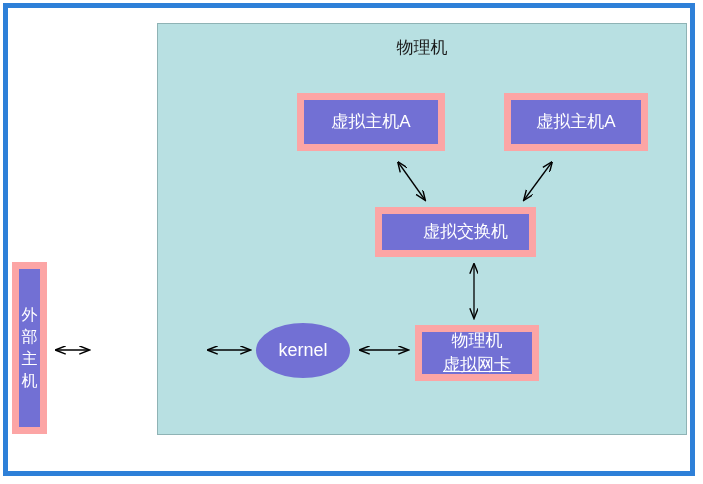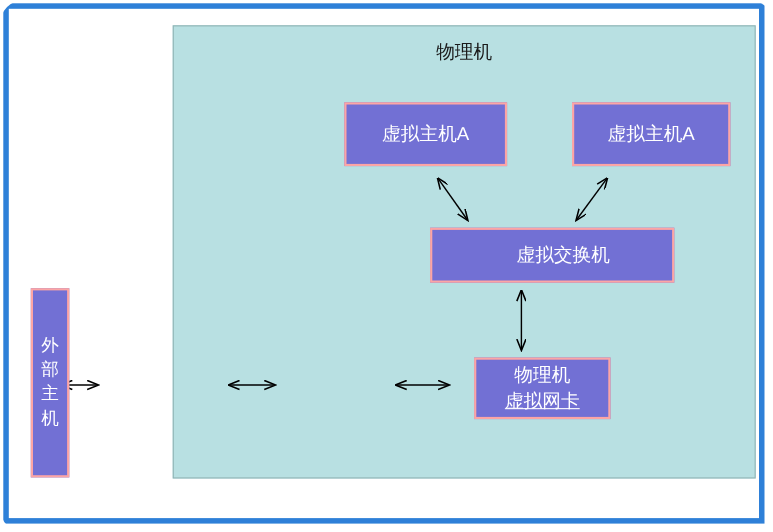--- a/index.html
+++ b/index.html
@@ -9,21 +9,20 @@
   }
   body {
     font-family: "Liberation Sans", "DejaVu Sans", sans-serif;
   }
   #canvas {
     position: relative;
     width: 703px;
     height: 484px;
     background: #ffffff;
     overflow: hidden;
-    border-radius: 22px;
   }
   .outer-frame {
     position: absolute;
     left: 3px;
     top: 3px;
     width: 692px;
     height: 473px;
     border: 5px solid #2e80d8;
     box-sizing: border-box;
     background: #ffffff;
@@ -44,34 +43,33 @@
     top: 36px;
     width: 530px;
     text-align: center;
     font-size: 17px;
     color: #1a1a1a;
     line-height: 24px;
   }
   .pbox {
     position: absolute;
     background: #7270d4;
-    border: 2px solid #fca5a5;
+    border: 7px solid #fca5a5;
     box-sizing: border-box;
     color: #ffffff;
     display: flex;
     align-items: center;
     justify-content: center;
     text-align: center;
     font-size: 17px;
     line-height: 24px;
-    margin-left: 16px;
   }
   .vm-a1 { left: 297px; top: 93px;  width: 148px; height: 58px; }
   .vm-a2 { left: 504px; top: 93px;  width: 144px; height: 58px; }
-  .vswitch { left: 375px; top: 207px; width: 222px; height: 50px; padding-left: 20px; }
+  .vswitch { left: 375px; top: 207px; width: 161px; height: 50px; padding-left: 20px; }
   .pnic   { left: 96px;  top: 325px; width: 105px; height: 50px; }
   .pm-vnic{ left: 415px; top: 325px; width: 124px; height: 56px;
             flex-direction: column; }
   .ext-host {
     left: 12px; top: 262px; width: 35px; height: 172px;
     flex-direction: column;
     justify-content: center;
     font-size: 16px;
     line-height: 22px;
   }
@@ -138,20 +136,21 @@
 
   <div class="pbox vm-a2">虚拟主机A</div>
 
   <div class="pbox vswitch">虚拟交换机</div>
 
   <div class="pbox pm-vnic">
     <span class="line1">物理机</span>
     <span class="line2">虚拟网卡</span>
   </div>
 
+  <div class="kernel-oval">kernel</div>
 
 
   <div class="pbox ext-host">
     <span>外</span>
     <span>部</span>
     <span>主</span>
     <span>机</span>
   </div>
 
 </div>

